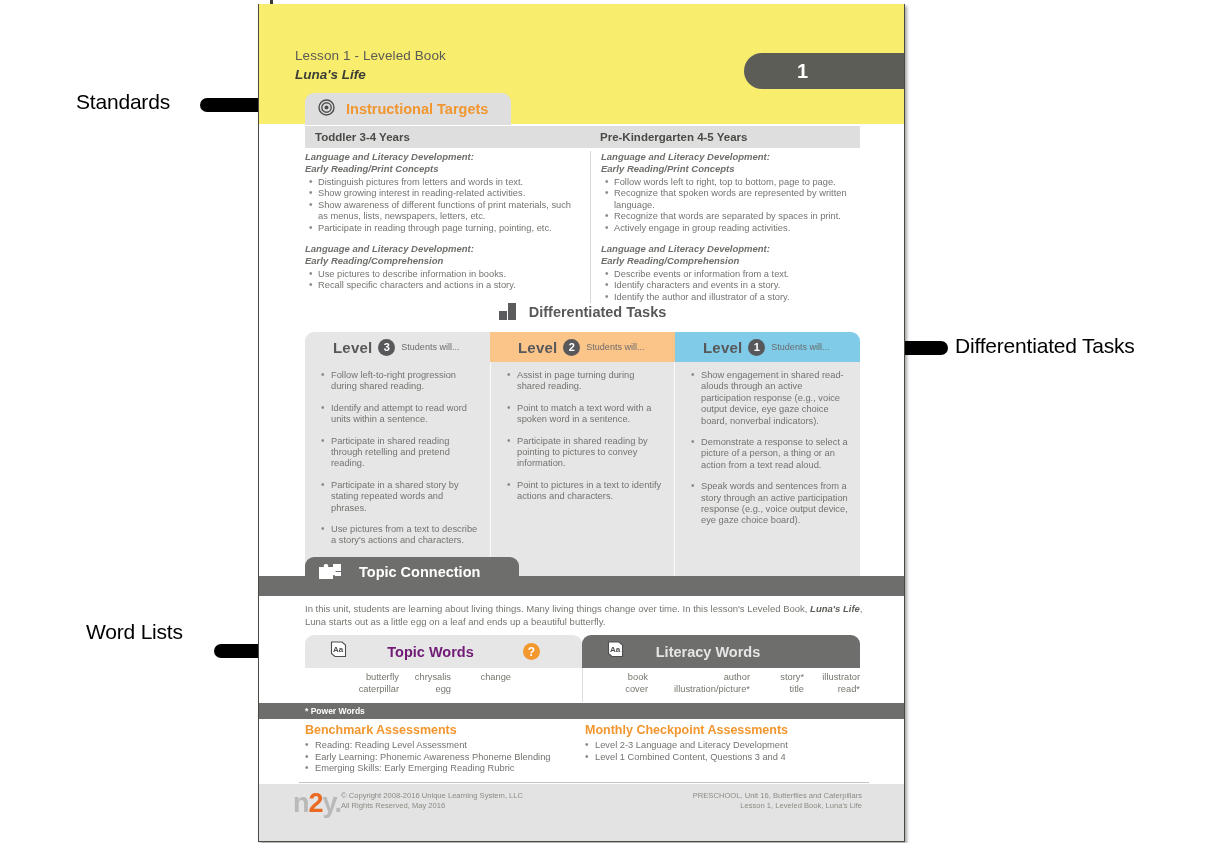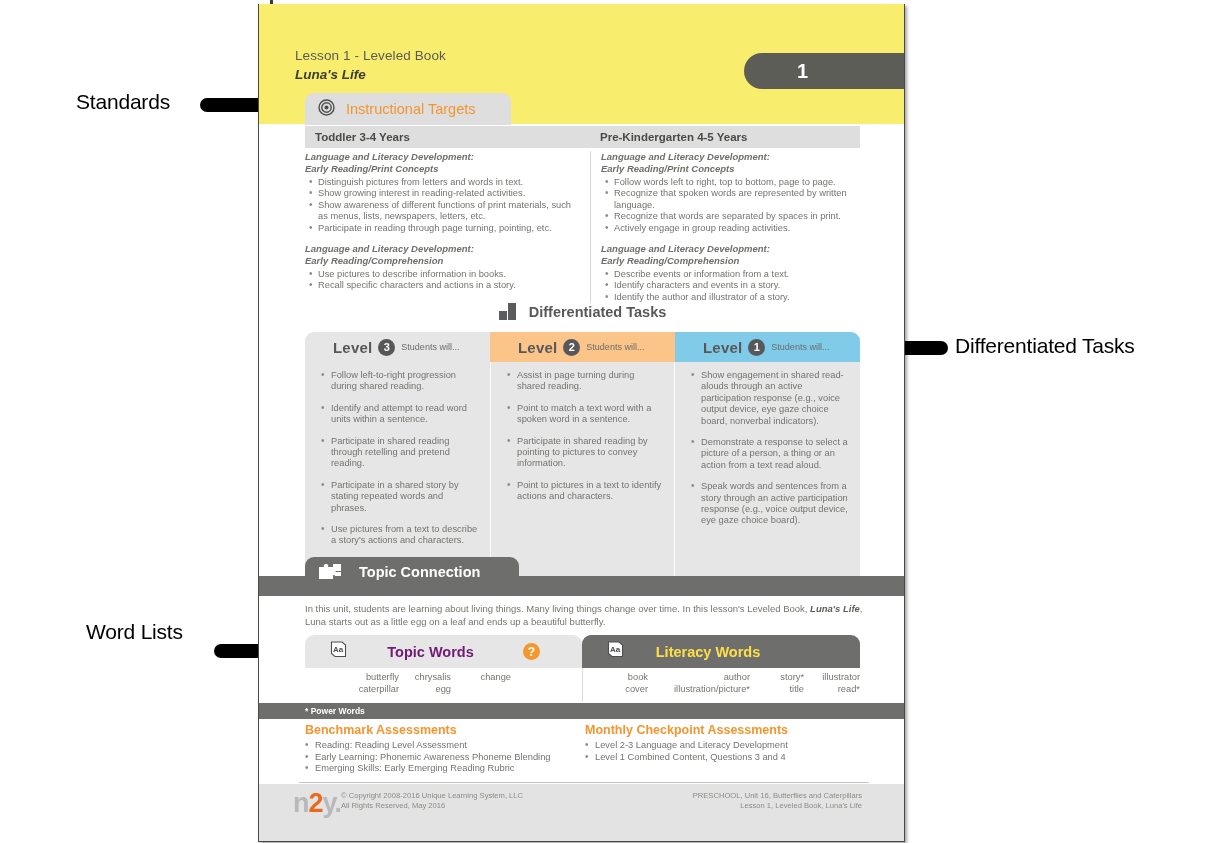--- a/index.html
+++ b/index.html
@@ -127,21 +127,21 @@
     background: #dedede;
     border-radius: 9px 9px 0 0;
     display: flex;
     align-items: center;
     padding-left: 13px;
     box-sizing: border-box;
     z-index: 4;
   }
   .it-tab .label {
     font-size: 14.5px;
-    font-weight: normal;
+    font-weight: bold;
     color: #f2962f;
     margin-left: 11px;
   }
 
   
   .body-white {
     position: absolute;
     left: 0;
     top: 120px;
     width: 100%;
@@ -398,21 +398,21 @@
   }
   .wl-tab .aa-icon { margin-left: 24px; }
   .wl-tab .wl-label {
     flex: 1;
     text-align: center;
     font-size: 14.5px;
     font-weight: bold;
     margin-left: -10px;
   }
   .wl-tab.topic .wl-label { color: #701a75; }
-  .wl-tab.literacy .wl-label { color: #fde047; }
+  .wl-tab.literacy .wl-label { color: #e5e5e5; }
   .help-badge {
     width: 17px; height: 17px;
     border-radius: 50%;
     background: #f2982f;
     color: #fff;
     font-size: 12px;
     font-weight: bold;
     display: flex;
     align-items: center;
     justify-content: center;

